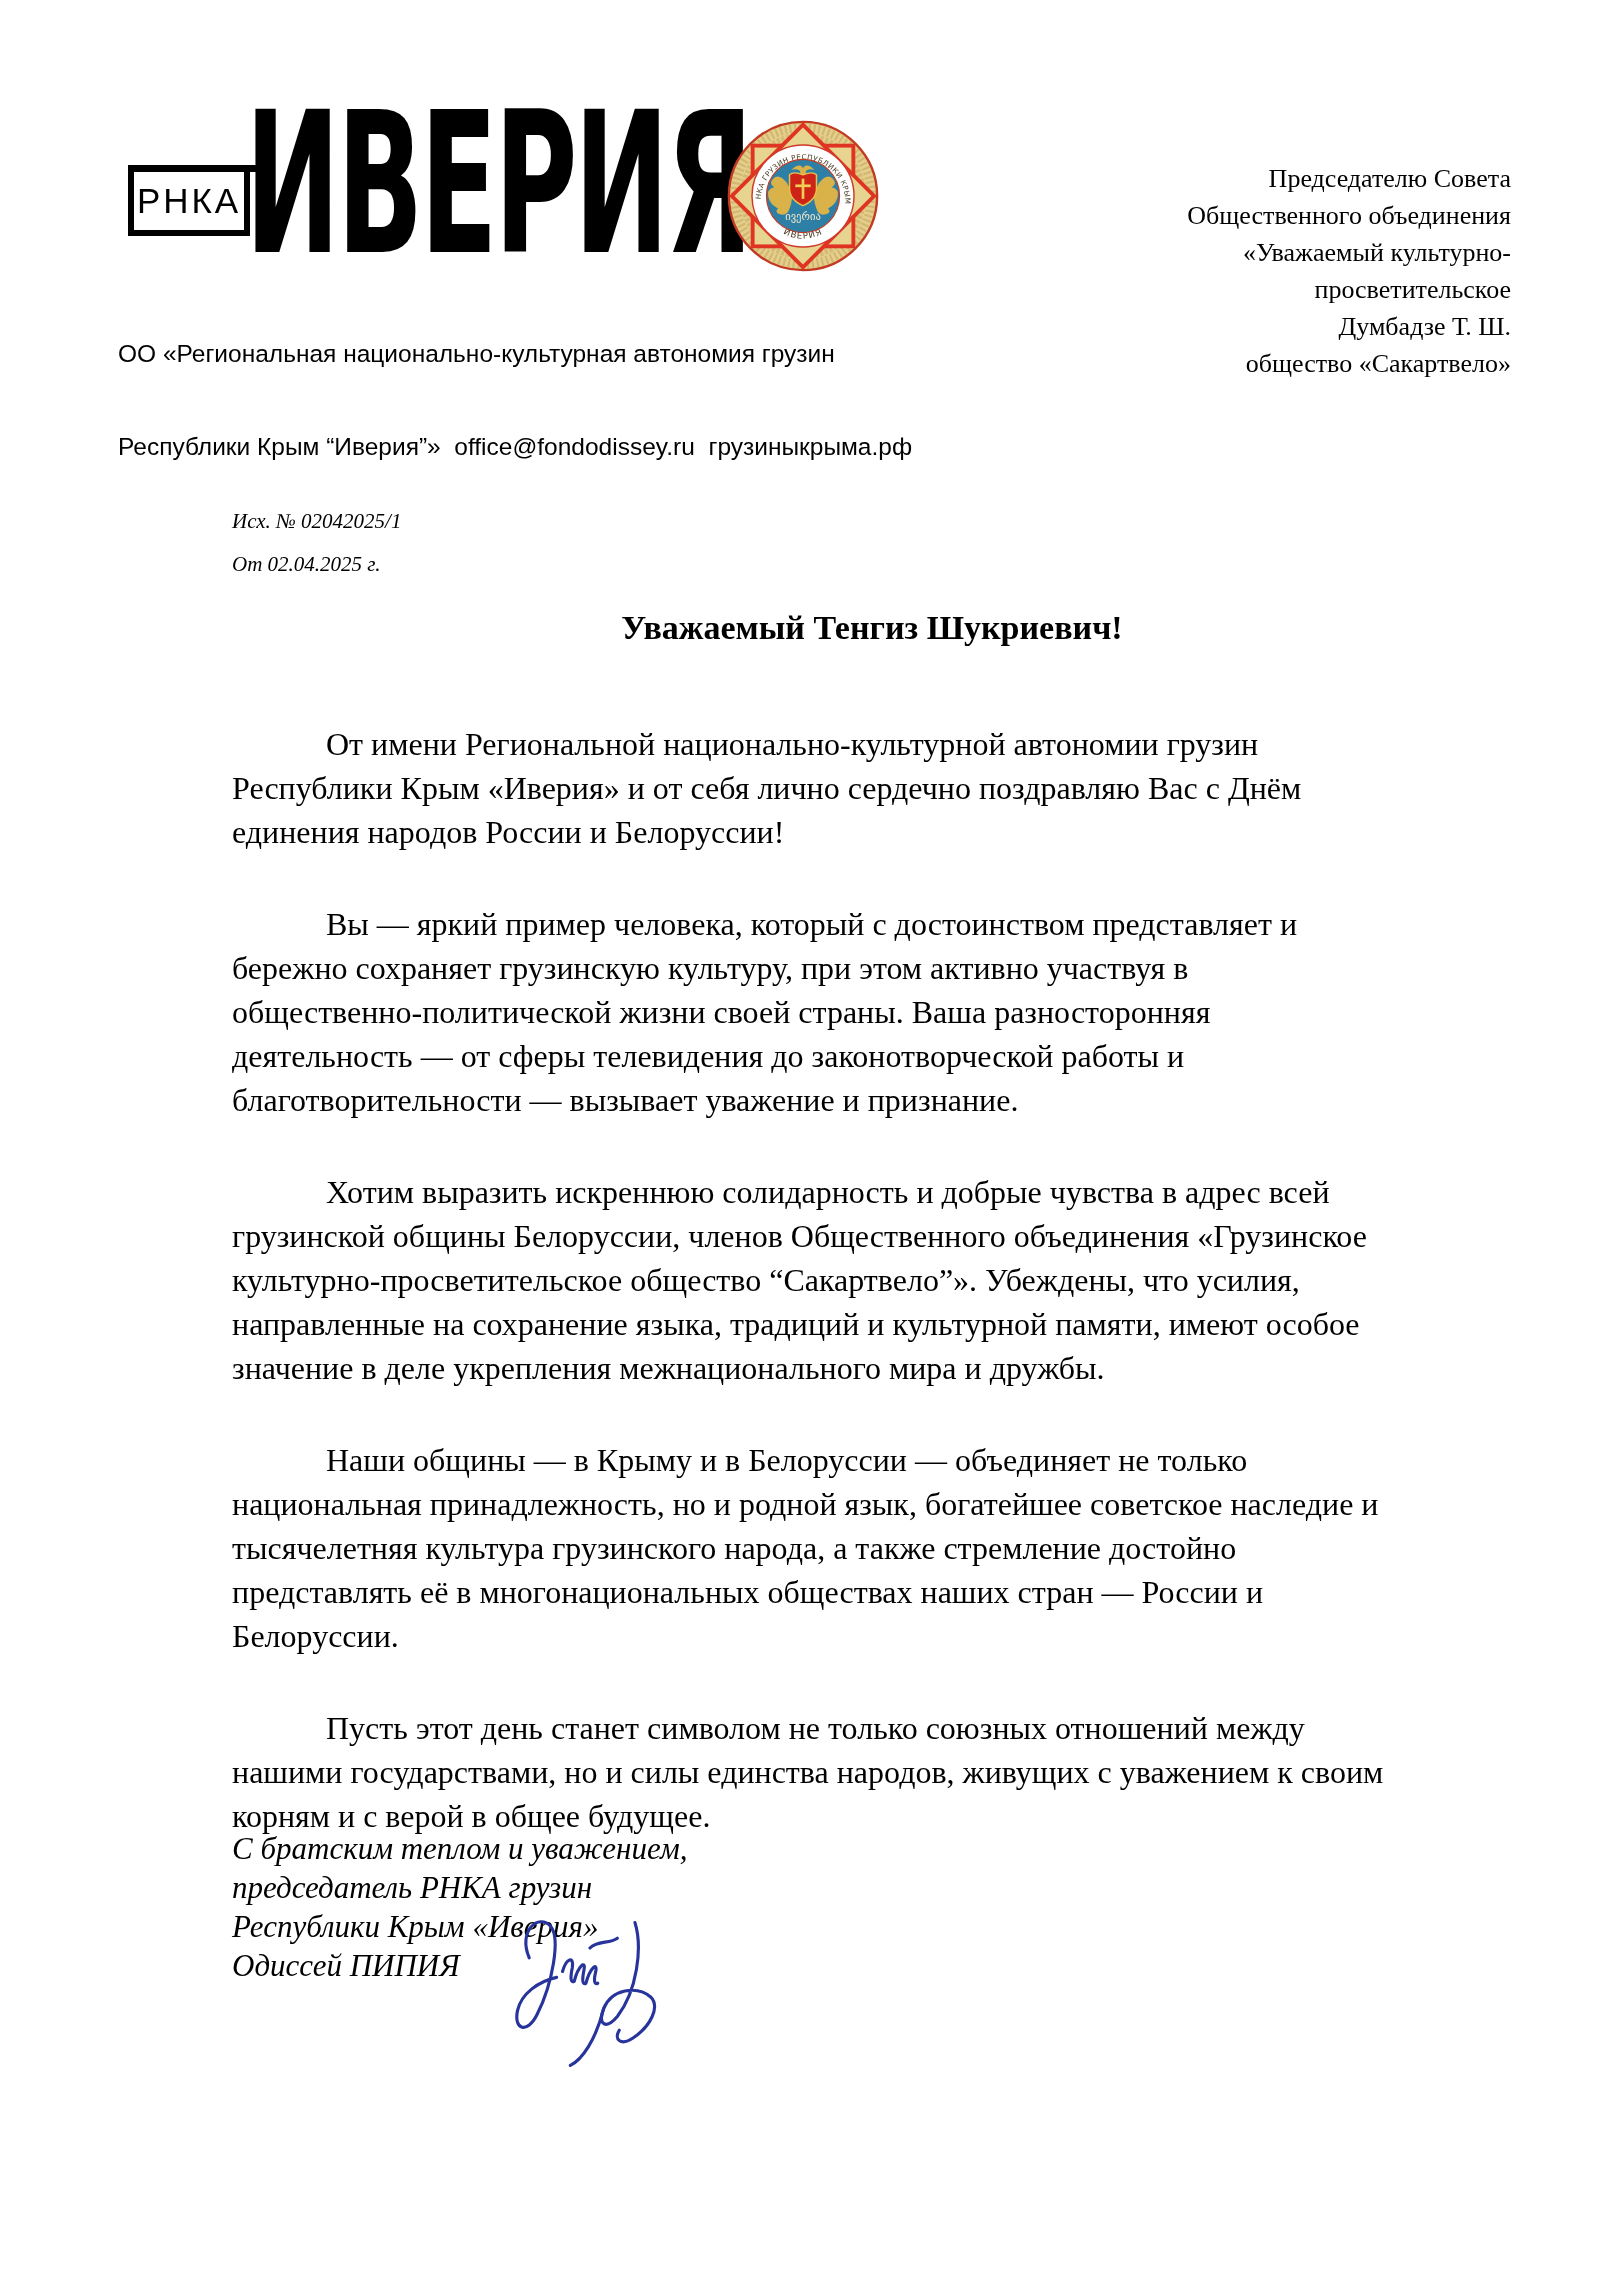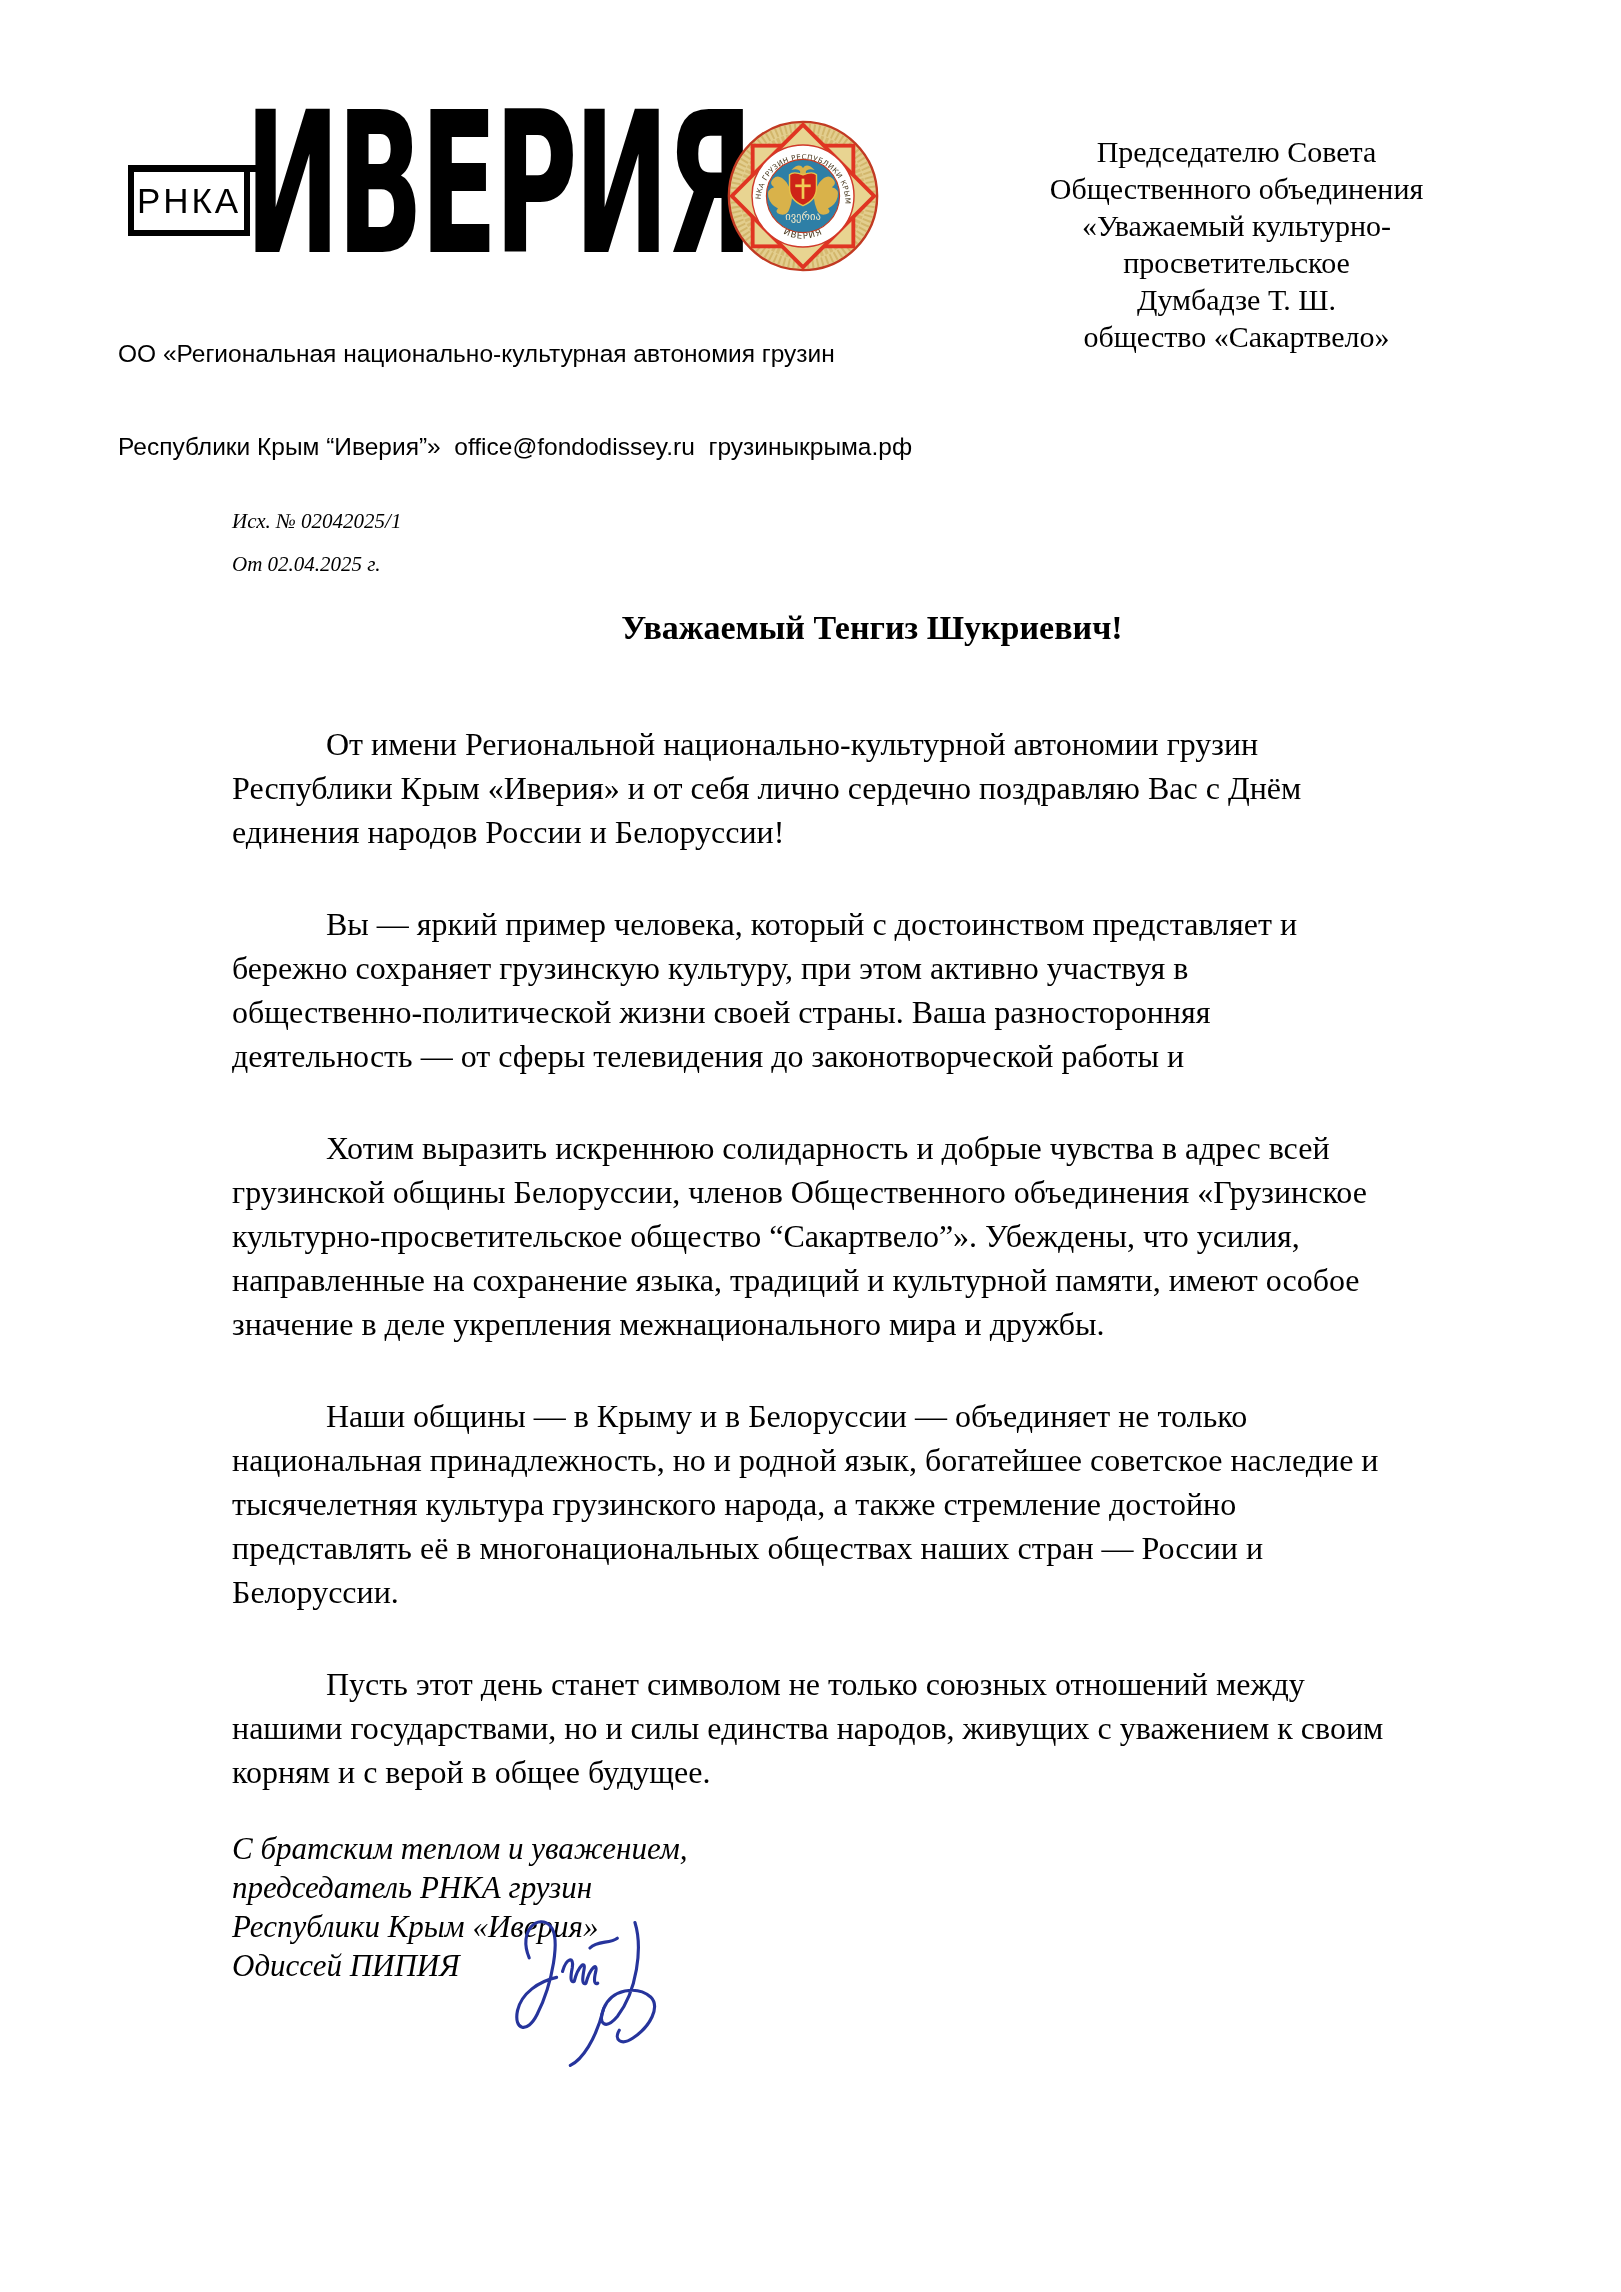--- a/index.html
+++ b/index.html
@@ -27,22 +27,22 @@
   }
   .seal { position:absolute; left:726px; top:119px; }
   .org-lines {
     position:absolute; left:118px; top:276px;
     font-family:"Liberation Sans", sans-serif; font-size:24.5px; line-height:31px;
     white-space:pre-wrap;
   }
 
   
   .recipient {
-    position:absolute; top:133px; right:110px; width:549px;
-    text-align:center; font-size:30px; line-height:37px;
+    position:absolute; top:160px; right:110px; width:549px;
+    text-align:right; font-size:26px; line-height:37px;
   }
 
   
   .ref {
     position:absolute; left:232px; top:500px;
     font-style:italic; font-size:21px; line-height:43px;
   }
 
   
   .greeting {
@@ -131,20 +131,21 @@
     <p class="para">
       <span class="ln indent">От имени Региональной национально-культурной автономии грузин</span>
       <span class="ln">Республики Крым «Иверия» и от себя лично сердечно поздравляю Вас с Днём</span>
       <span class="ln">единения народов России и Белоруссии!</span>
     </p>
     <p class="para">
       <span class="ln indent">Вы — яркий пример человека, который с достоинством представляет и</span>
       <span class="ln">бережно сохраняет грузинскую культуру, при этом активно участвуя в</span>
       <span class="ln">общественно-политической жизни своей страны. Ваша разносторонняя</span>
       <span class="ln">деятельность — от сферы телевидения до законотворческой работы и</span>
+      <span class="ln">благотворительности — вызывает уважение и признание.</span>
     </p>
     <p class="para">
       <span class="ln indent">Хотим выразить искреннюю солидарность и добрые чувства в адрес всей</span>
       <span class="ln">грузинской общины Белоруссии, членов Общественного объединения «Грузинское</span>
       <span class="ln">культурно-просветительское общество “Сакартвело”». Убеждены, что усилия,</span>
       <span class="ln">направленные на сохранение языка, традиций и культурной памяти, имеют особое</span>
       <span class="ln">значение в деле укрепления межнационального мира и дружбы.</span>
     </p>
     <p class="para">
       <span class="ln indent">Наши общины — в Крыму и в Белоруссии — объединяет не только</span>

